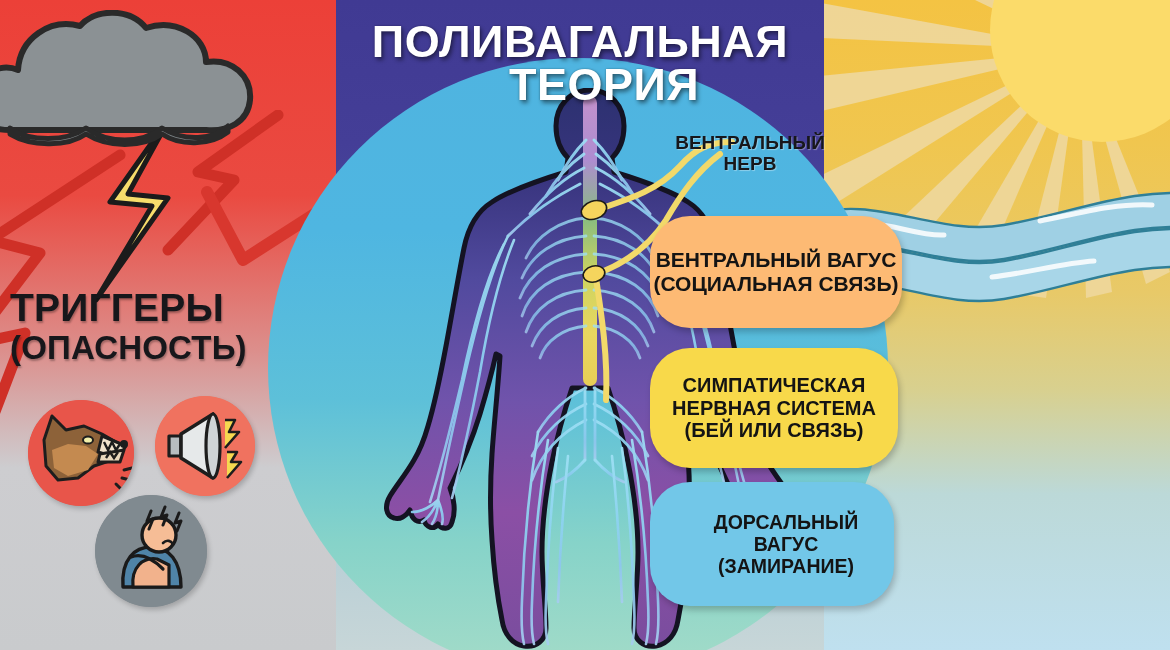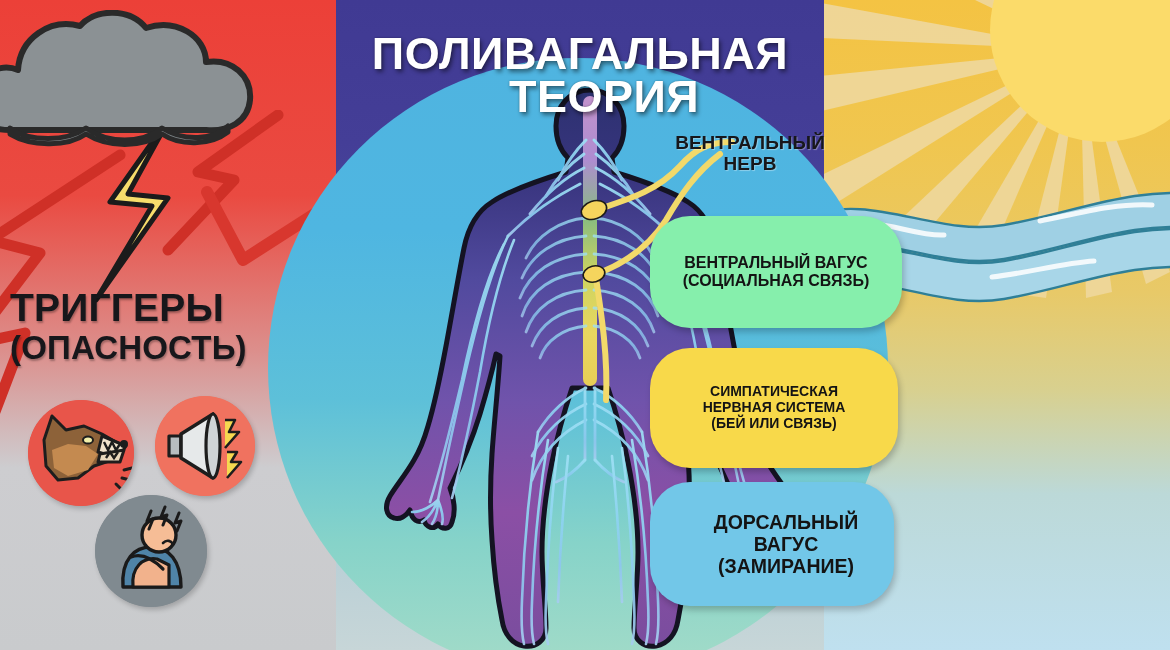--- a/index.html
+++ b/index.html
@@ -54,21 +54,21 @@
   .side-head{
     position:absolute; text-align:left; color:#17171b;
     font-weight:bold; letter-spacing:.2px; line-height:1.05;
     text-shadow:1px 2px 2px rgba(0,0,0,.28);
   }
   #triggers-heading{ left:10px; top:288px; width:300px; }
   .side-head .l1{ display:block; font-size:39px; }
   .side-head .l2{ display:block; font-size:33px; margin-top:2px; }
 
   #main-title{
-    position:absolute; left:336px; top:32px; width:488px;
+    position:absolute; left:336px; top:20px; width:488px;
     text-align:center; color:#ffffff; font-weight:bold;
     font-size:45px; line-height:0.96; letter-spacing:.5px;
     text-shadow:2px 3px 4px rgba(0,0,0,.45), 0 0 2px rgba(0,0,0,.35);
   }
   #main-title .t2{ display:block;padding-left:48px; }
 
   
   #vagus-label{
     position:absolute; left:655px; top:132px; width:190px;
     text-align:center; color:#17171b; font-weight:bold;
@@ -78,25 +78,25 @@
 
   
   .pill{
     position:absolute; border-radius:40px;
     display:flex; align-items:center; justify-content:center;
     text-align:center; color:#141414; font-weight:bold;
     line-height:1.14; box-shadow:2px 4px 6px rgba(0,0,0,.22);
   }
   #pill-ventral{
     left:650px; top:216px; width:252px; height:112px;
-    background:#86efac; font-size:16px;
+    background:#fdba74; font-size:21px;
   }
   #pill-sympathetic{
     left:650px; top:348px; width:248px; height:120px;
-    background:#f8d94a; font-size:14px;
+    background:#f8d94a; font-size:20px;
   }
   #pill-dorsal{
     left:650px; top:482px; width:244px; height:124px;
     background:#72c7e8; font-size:19.5px;padding-left:28px;
   }
   .pill span{ display:block; }
 
   
   .icon-circle{
     position:absolute; border-radius:50%; overflow:hidden;

